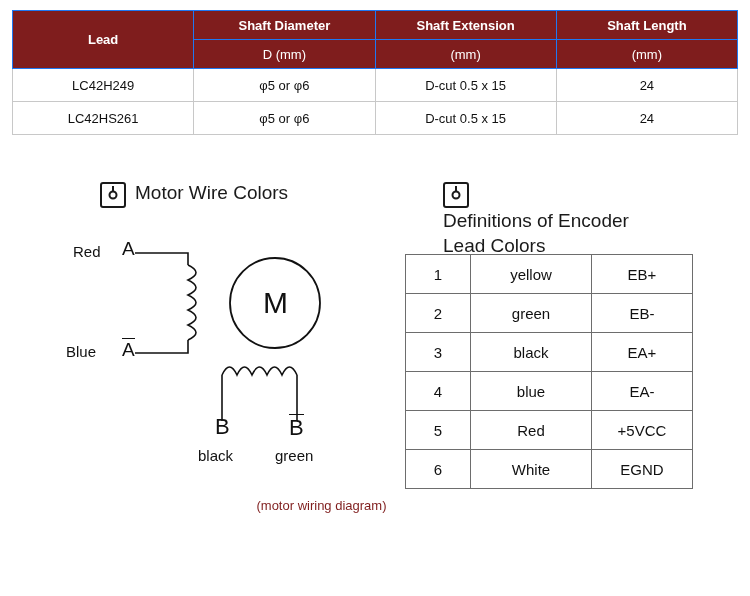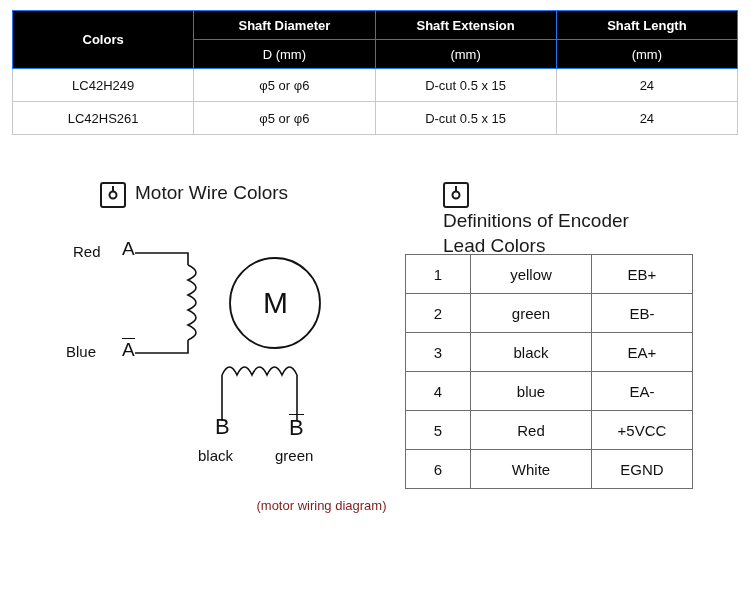--- a/index.html
+++ b/index.html
@@ -29,21 +29,21 @@
     table-layout: fixed;
   }
   table.spec td, table.spec th {
     border: 1px solid #c8c8c8;
     text-align: center;
     vertical-align: middle;
     font-size: 13px;
     font-weight: normal;
   }
   table.spec th {
-    background: #000000;
+    background: #7f1d1d;
     color: #ffffff;
     font-weight: bold;
     height: 26px;
     border-color: #1f78f2;
   }
   table.spec th.sub {
     font-weight: normal;
   }
   table.spec td {
     height: 30px;
@@ -154,21 +154,21 @@
     color: #7f1d1d;
   }
 </style>
 </head>
 <body>
 
 <div class="spec-table-wrap">
   <table class="spec">
     <tbody>
         <tr>
-      <th rowspan="2">Colors</th>
+      <th rowspan="2">Lead</th>
       <th>Shaft Diameter</th>
       <th>Shaft Extension</th>
       <th>Shaft Length</th>
     </tr>
     <tr>
       <th class="sub">D (mm)</th>
       <th class="sub">(mm)</th>
       <th class="sub">(mm)</th>
     </tr>
     <tr>

